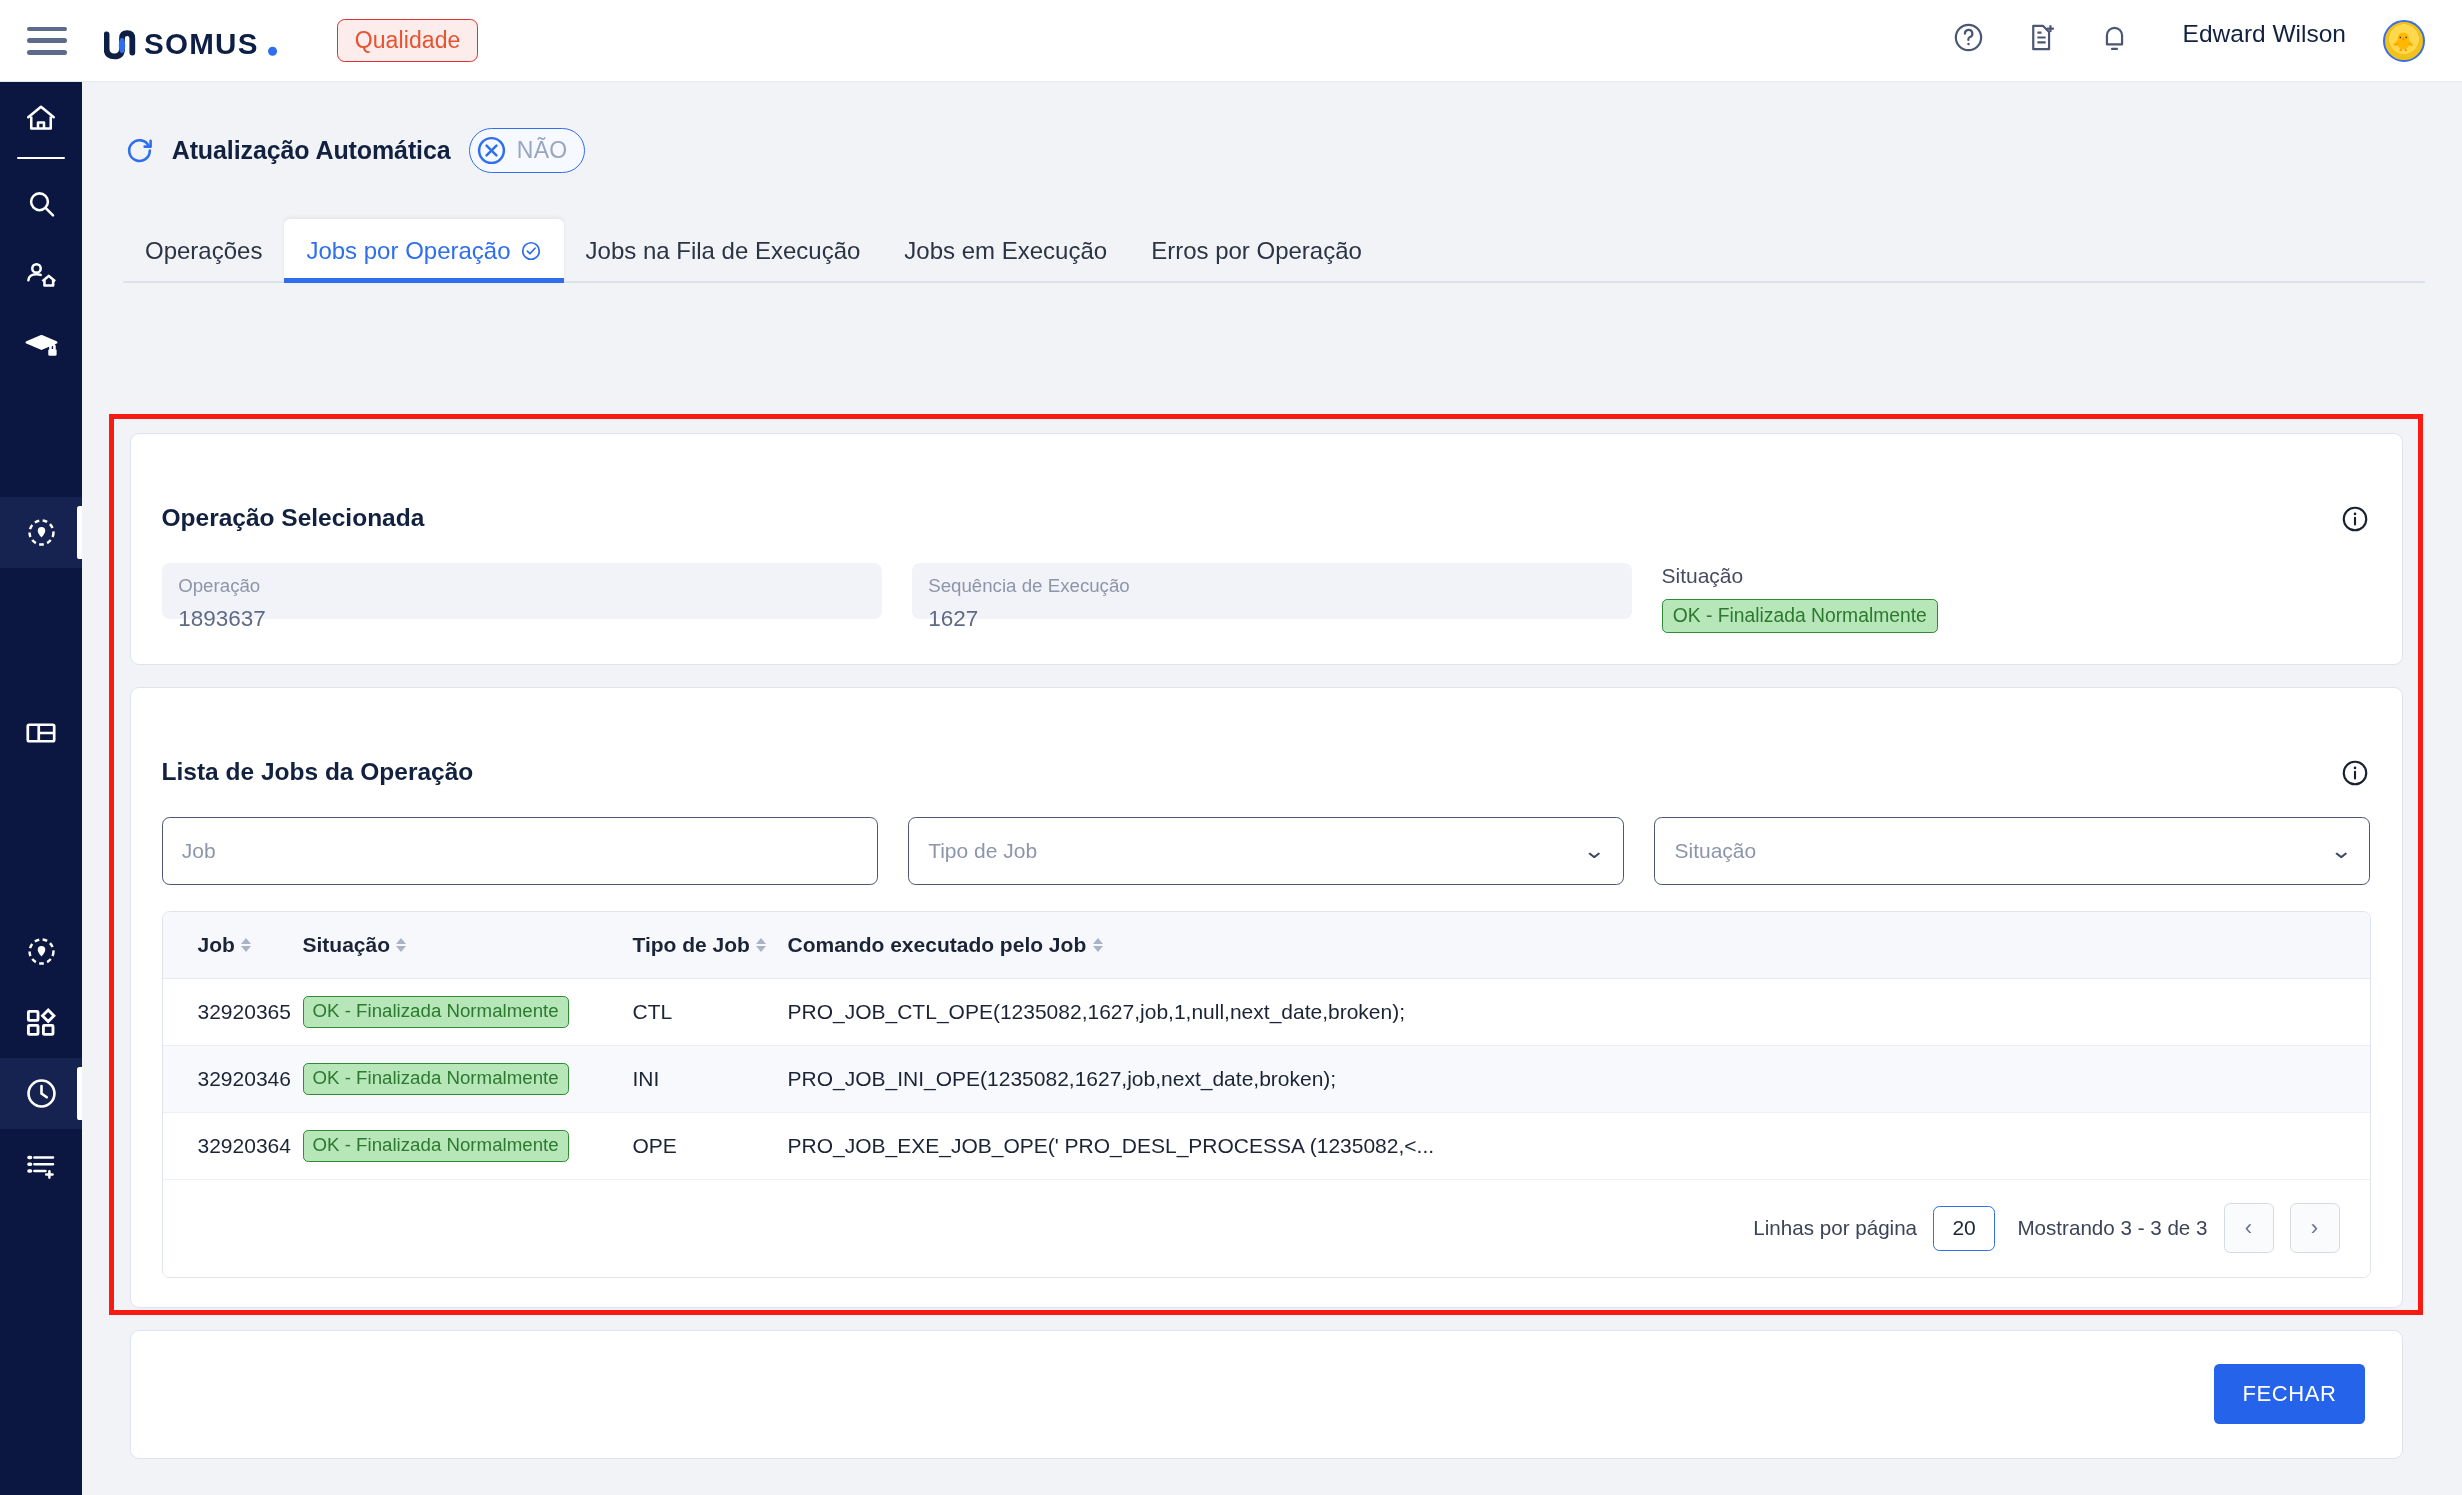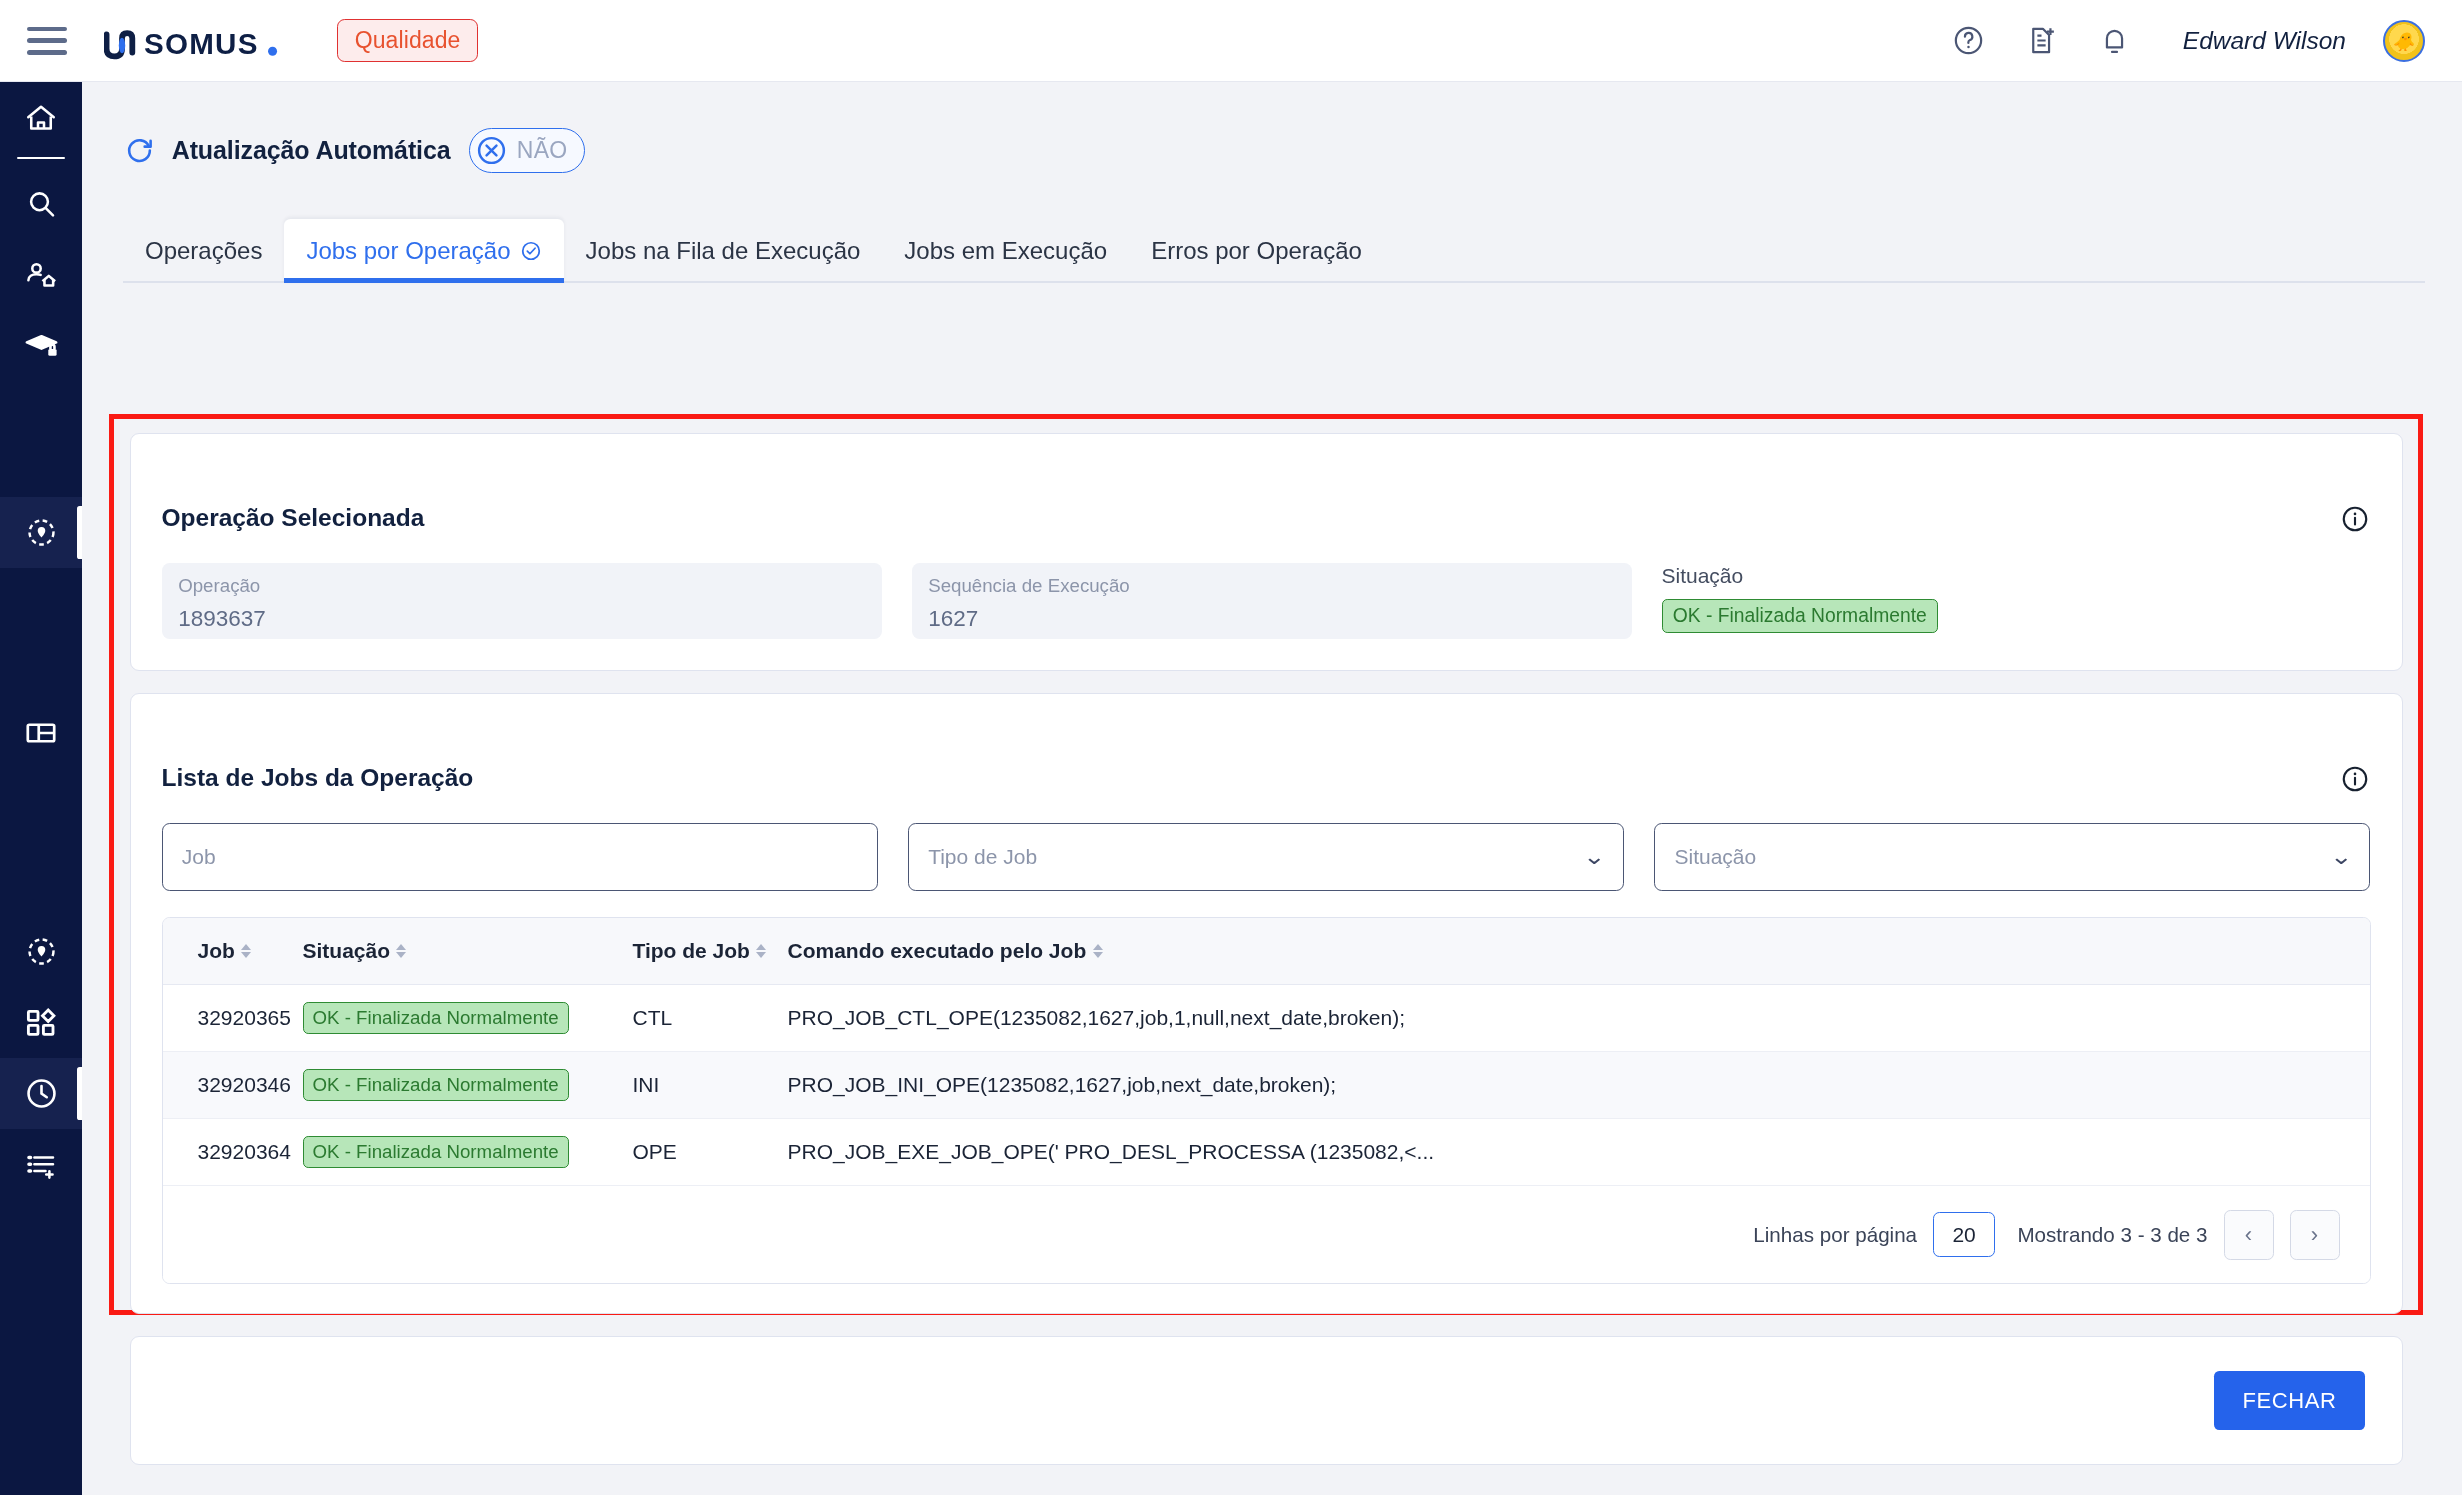--- a/index.html
+++ b/index.html
@@ -31,21 +31,21 @@
   .env-badge {
     margin-left: 40px;
     border: 1.3px solid #e03131; background: #fdecec; color: #e8522f;
     border-radius: 7.7px;
     font-size: 23px; padding: 9px 16.7px; line-height: 1;
     letter-spacing: 0.1px;
   }
 
   .topbar-right {
     margin-left: auto; margin-right: 37px;
-    display: flex; align-items: center; gap: 37px; font-style: italic;
+    display: flex; gap: 37px;
   }
   .ticon { width: 36px; height: 36px; display: flex; align-items: center; justify-content: center; cursor: pointer; }
   .ticon svg { display: block; }
   .username { font-size: 24.5px; color: #12213f; margin-left: 13px; }
   .avatar {
     width: 42px; height: 42px; border-radius: 50%;
     border: 2.6px solid #3b6fe0;
     background: radial-gradient(circle at 50% 45%, #ffd84d 0 52%, #f2c21a 53% 100%);
     display: flex; align-items: center; justify-content: center;
     font-size: 18px; overflow: hidden;
@@ -128,21 +128,21 @@
     background: #ffffff; border: 1.3px solid #dfe3ef; border-radius: 9px;
   }
   .card-a { padding: 26px 31px 31px 31px; }
   .card-title { font-size: 24.5px; font-weight: bold; color: #12213f; }
   .card-head { display: flex; align-items: flex-start; justify-content: space-between; margin-top: 44px; }
   .info-icon { width: 31px; height: 31px; cursor: pointer; }
 
   .field-row { display: flex; gap: 30px; margin-top: 28px; align-items: flex-start; }
   .ro-field {
     background: #f1f3f8; border-radius: 7.7px;
-    padding: 11.6px 16.7px 16.7px 16.7px; height: 76px;
+    padding: 11.6px 16.7px 16.7px 16.7px; height: 56px;
   }
   .ro-field.f1 { width: 720px; }
   .ro-field.f2 { width: 720px; }
   .ro-label { font-size: 18.7px; color: #8c95aa; }
   .ro-value { font-size: 22.5px; color: #5b6party; color: #5f6b86; margin-top: 9px; }
   .sit-block { padding-top: 1.3px; }
   .sit-label { font-size: 21px; color: #444d60; }
   .badge-ok {
     display: inline-block; margin-top: 10.3px;
     background: #b7e6b9; border: 1.3px solid #2e8b33; border-radius: 5.2px;

